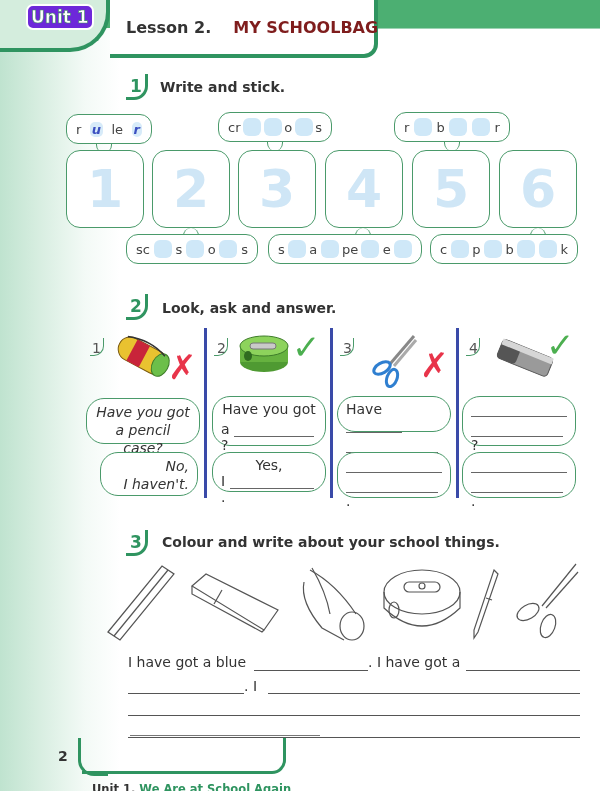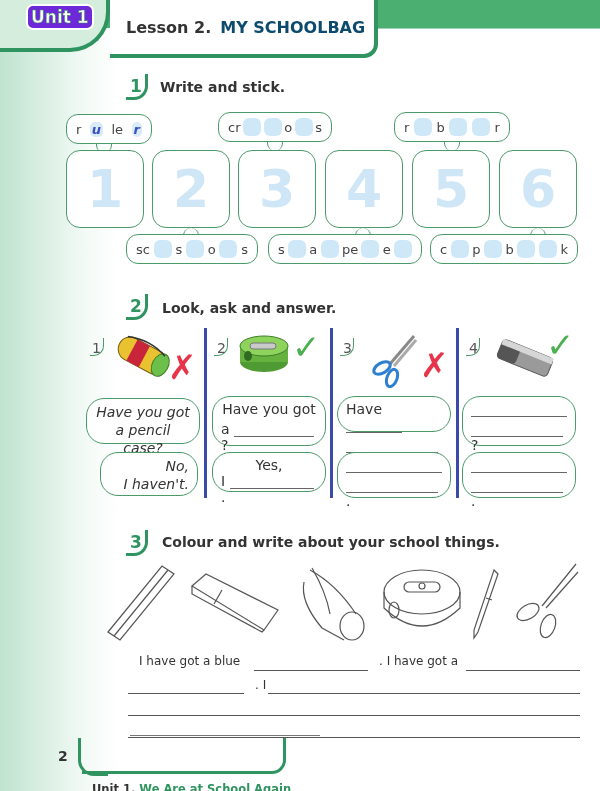--- a/index.html
+++ b/index.html
@@ -16,21 +16,21 @@
   .hdr-band { left: 0; top: 0; width: 600px; height: 28px; background: #4caf72; }
   .hdr-band-fade { left: 0; top: 0; width: 110px; height: 52px;
     background: #d4eddd; border-bottom-right-radius: 40px; border-bottom: 4px solid #2f9460; border-right: 4px solid #2f9460; }
   .unit-tag { left: 22px; top: 4px; font-family: "DejaVu Sans", sans-serif; font-weight: bold;
     font-size: 17px; color: #5a5a5a; -webkit-text-stroke: 0.6px #3b8b5f;
     background: transparent; padding: 0 4px; }
   .unit-tag span { display:inline-block; border: 2px solid #fff; border-radius: 7px; padding: 1px 3px; background: #6d28d9; color: #fff; text-align: center; }
   .lesson-box { left: 110px; top: 0; width: 268px; height: 58px; background: #fff;
     border-bottom: 4px solid #2f9460; border-right: 4px solid #2f9460; border-bottom-right-radius: 14px; }
   .lesson-title { left: 126px; top: 18px; font-family: "DejaVu Sans", sans-serif; font-weight: bold; font-size: 16px; color: #333; }
-  .lesson-title .accent { color: #0c4a6e; margin-left: 9px; }
+  .lesson-title .accent { color: #7f1d1d; margin-left: 22px; }
   .hdr-rule { left: 378px; top: 28px; width: 222px; height: 1px; background: #9cd2b3; }
 
   
   .sec-num { font-family: "DejaVu Sans", sans-serif; font-weight: bold; font-size: 17px; color: #2f9460; }
   .sec-hook { width: 22px; height: 26px; border-right: 3px solid #2f9460; border-bottom: 3px solid #2f9460; border-bottom-right-radius: 14px; }
   .sec-title { font-family: "DejaVu Sans", sans-serif; font-weight: bold; font-size: 14px; color: #333; }
 
   
   .word-box { border: 1.5px solid #4a9a6a; border-radius: 12px; background: #fff; height: 30px;
     display: flex; align-items: center; justify-content: space-between; padding: 0 9px; font-size: 13px; color: #444; }
@@ -48,21 +48,21 @@
   .item-num { font-size: 14px; color: #555; }
   .item-hook { width: 14px; height: 18px; border-right: 1.5px solid #4a9a6a; border-bottom: 1.5px solid #4a9a6a; border-bottom-right-radius: 10px; }
   .bubble { border: 1.5px solid #4a9a6a; border-radius: 18px; background: #fff; font-size: 14px; color: #333; padding: 4px 8px; }
   .bubble.italic { font-style: italic; font-family: "DejaVu Sans", sans-serif; }
   .blank { display: inline-block; border-bottom: 1px solid #666; height: 14px; vertical-align: bottom; }
   .mark-x { font-size: 34px; color: #e8344a; font-weight: bold; line-height: 1; }
   .mark-check { font-size: 34px; color: #4caf50; font-weight: bold; line-height: 1; }
 
   
   .writing-line { height: 1px; background: #555; }
-  .sentence { font-size: 12px; color: #333; margin-left: 11px; }
+  .sentence { font-size: 14px; color: #333; }
 
   
   .page-num { font-family: "DejaVu Sans", sans-serif; font-weight: bold; font-size: 14px; color: #333; }
   .footer-hook { width: 30px; height: 38px; border-left: 3px solid #2f9460; border-bottom: 3px solid #2f9460; border-bottom-left-radius: 16px; }
   .footer-bar { height: 36px; border-bottom: 3px solid #2f9460; border-right: 3px solid #2f9460; border-bottom-right-radius: 14px; }
   .footer-title { font-family: "DejaVu Sans", sans-serif; font-weight: bold; font-size: 11.5px; color: #333; }
   .footer-title .accent { color: #2f9460; }
   .footer-rule { height: 1px; background: #777; }
 
   svg { display: block; }

